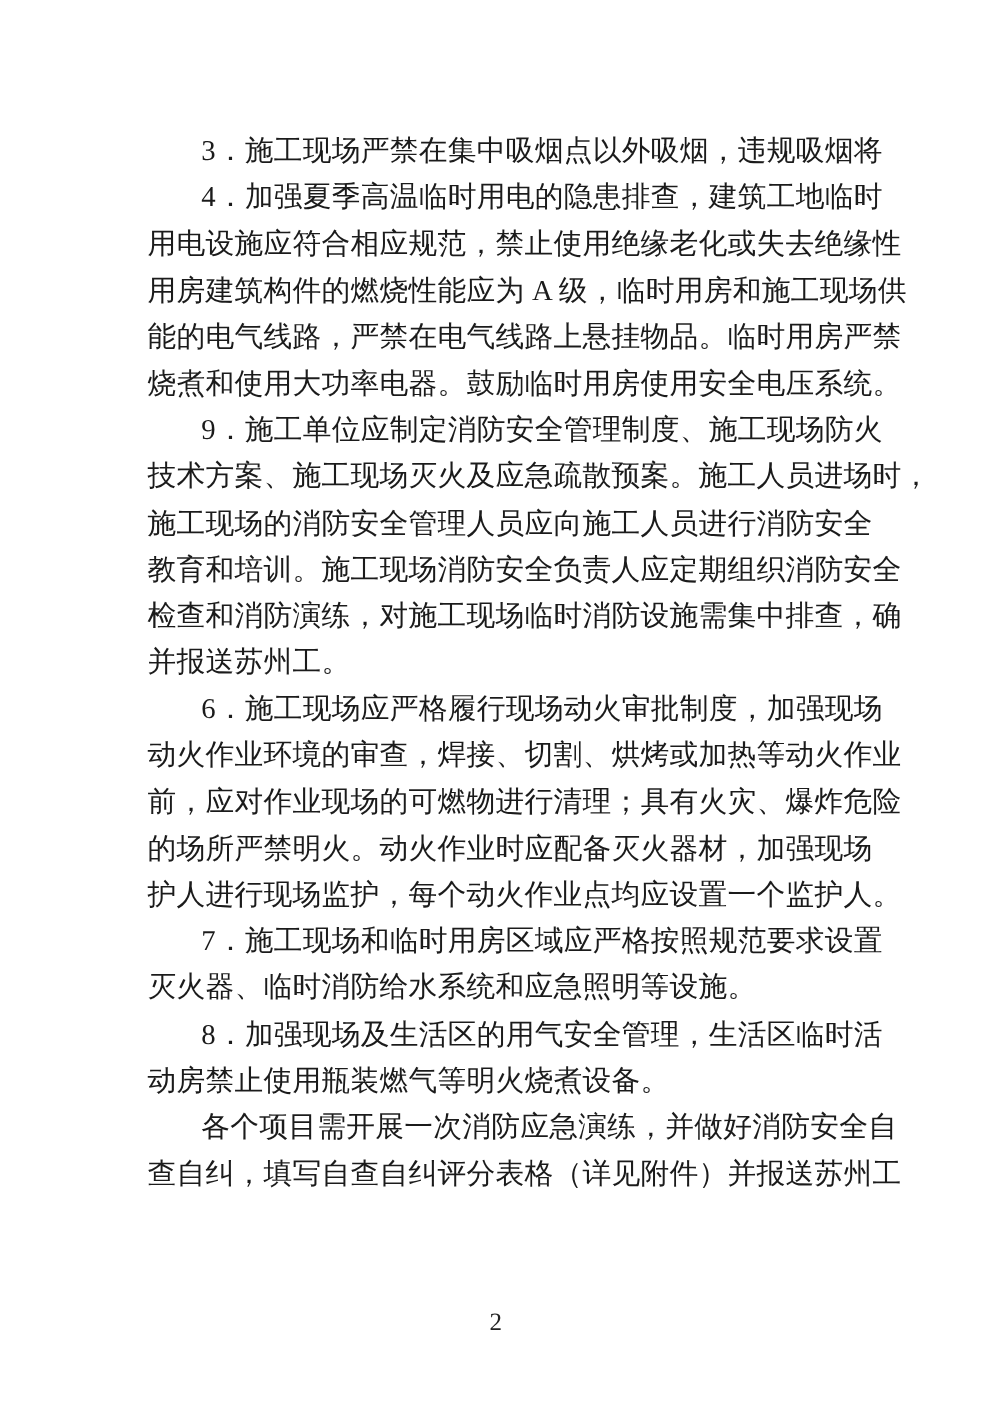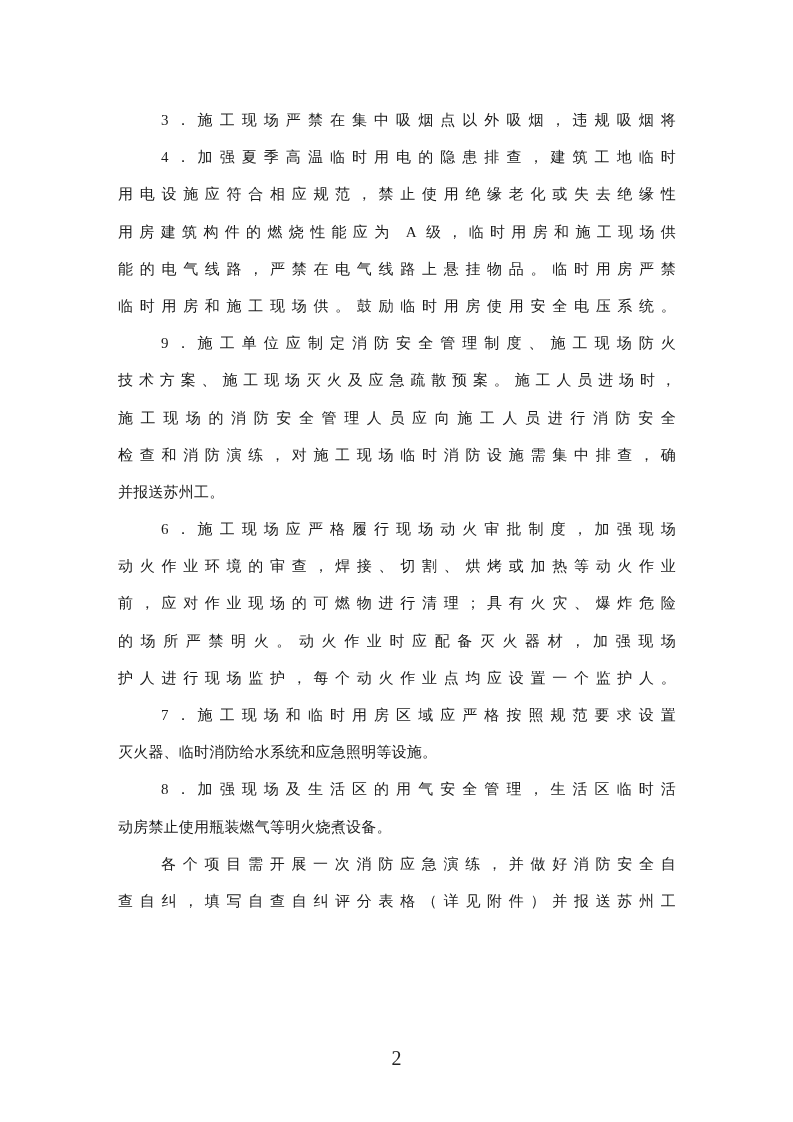--- a/index.html
+++ b/index.html
@@ -22,21 +22,21 @@
     top: 102px;
     width: 558px;
   }
   .para {
     margin: 0;
     padding: 0;
   }
   .line {
     height: 37.2px;
     line-height: 37.2px;
-    font-size: 15px;
+    font-size: 23px;
     letter-spacing: 0.2px;
     white-space: nowrap;
     text-rendering: optimizeLegibility;
   }
   .line.indent {
     text-indent: 43px;
   }
   .line.justify {
     text-align: justify;
     text-align-last: justify;
@@ -59,26 +59,27 @@
 <div class="page">
   <div class="text-block">
       <div class="para">
         <div class="line indent justify">3．施工现场严禁在集中吸烟点以外吸烟，违规吸烟将</div>
       </div>
       <div class="para">
         <div class="line indent justify">4．加强夏季高温临时用电的隐患排查，建筑工地临时</div>
         <div class="line justify">用电设施应符合相应规范，禁止使用绝缘老化或失去绝缘性</div>
         <div class="line justify">用房建筑构件的燃烧性能应为 A 级，临时用房和施工现场供</div>
         <div class="line justify">能的电气线路，严禁在电气线路上悬挂物品。临时用房严禁</div>
-        <div class="line justify">临时用房和施工现场供。鼓励临时用房使用安全电压系统。</div>
+        <div class="line justify">烧煮和使用大功率电器。鼓励临时用房使用安全电压系统。</div>
       </div>
       <div class="para">
         <div class="line indent justify">9．施工单位应制定消防安全管理制度、施工现场防火</div>
         <div class="line justify">技术方案、施工现场灭火及应急疏散预案。施工人员进场时，</div>
         <div class="line justify">施工现场的消防安全管理人员应向施工人员进行消防安全</div>
+        <div class="line justify">教育和培训。施工现场消防安全负责人应定期组织消防安全</div>
         <div class="line justify">检查和消防演练，对施工现场临时消防设施需集中排查，确</div>
         <div class="line">并报送苏州工。</div>
       </div>
       <div class="para">
         <div class="line indent justify">6．施工现场应严格履行现场动火审批制度，加强现场</div>
         <div class="line justify">动火作业环境的审查，焊接、切割、烘烤或加热等动火作业</div>
         <div class="line justify">前，应对作业现场的可燃物进行清理；具有火灾、爆炸危险</div>
         <div class="line justify">的场所严禁明火。动火作业时应配备灭火器材，加强现场</div>
         <div class="line justify">护人进行现场监护，每个动火作业点均应设置一个监护人。</div>
       </div>

